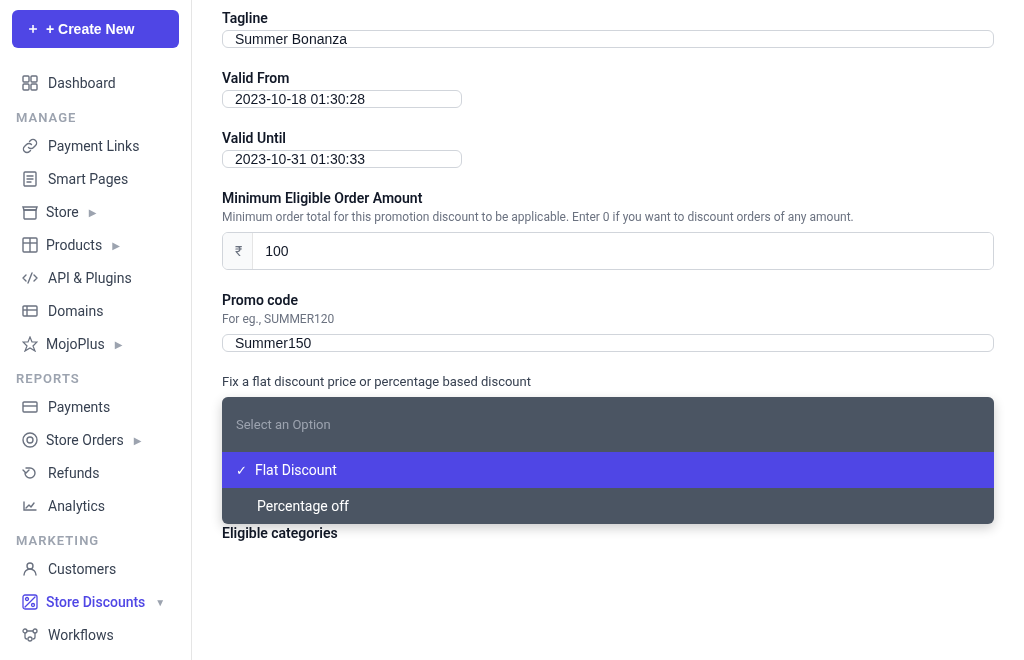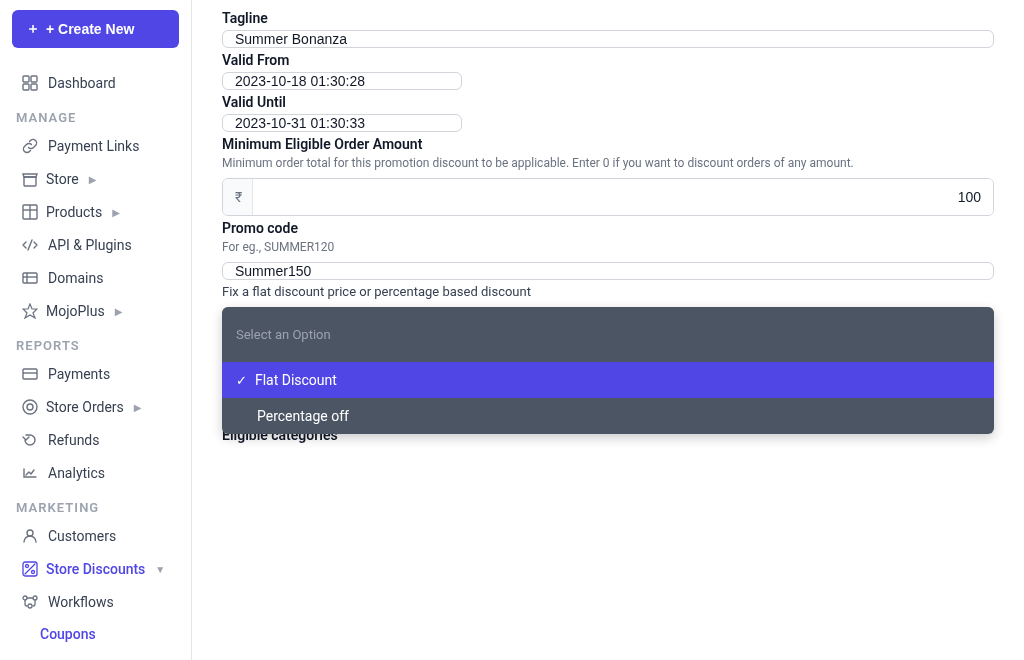--- a/index.html
+++ b/index.html
@@ -75,21 +75,21 @@
     }
 
     
     .main-content {
       flex: 1;
       background: #fff;
       overflow-y: auto;
       padding: 0 30px 40px 30px;
     }
 
-    .form-section { margin-bottom: 4px; }
+    .form-section { margin-bottom: 22px; }
 
     .form-label {
       font-size: 14px;
       font-weight: 600;
       color: #111827;
       margin-bottom: 4px;
       display: block;
     }
     .form-sublabel {
       font-size: 12px;
@@ -123,21 +123,20 @@
       background: #f9fafb;
     }
     .input-with-prefix input {
       border: none;
       outline: none;
       padding: 10px 12px;
       font-size: 14px;
       color: #111827;
       flex: 1;
       background: #fff;
-      text-align: right;
     }
 
     .flat-discount-label { margin-top: 18px; }
 
     
     .dropdown-overlay {
       position: relative;
       margin-top: 8px;
     }
     .dropdown-trigger {
@@ -211,20 +210,31 @@
     <div class="sidebar-item">
       <span class="sidebar-item-icon">
         <svg width="16" height="16" viewBox="0 0 16 16" fill="none">
             <path d="M6.5 9.5a3.5 3.5 0 005 0l2-2a3.5 3.5 0 00-5-5L7.5 3.5" stroke="#6b7280" stroke-width="1.4" stroke-linecap="round"></path>
             <path d="M9.5 6.5a3.5 3.5 0 00-5 0l-2 2a3.5 3.5 0 005 5l1-1" stroke="#6b7280" stroke-width="1.4" stroke-linecap="round"></path>
           </svg>
       </span>
       <span>Payment Links</span>
     </div>
 
+    <div class="sidebar-item">
+      <span class="sidebar-item-icon">
+        <svg width="16" height="16" viewBox="0 0 16 16" fill="none">
+            <rect x="2" y="1" width="12" height="14" rx="1" stroke="#6b7280" stroke-width="1.4"></rect>
+            <line x1="5" y1="5" x2="11" y2="5" stroke="#6b7280" stroke-width="1.4" stroke-linecap="round"></line>
+            <line x1="5" y1="8" x2="11" y2="8" stroke="#6b7280" stroke-width="1.4" stroke-linecap="round"></line>
+            <line x1="5" y1="11" x2="9" y2="11" stroke="#6b7280" stroke-width="1.4" stroke-linecap="round"></line>
+          </svg>
+      </span>
+      <span>Smart Pages</span>
+    </div>
 
     <div class="sidebar-item has-arrow">
       <div class="left">
         <span class="sidebar-item-icon">
           <svg width="16" height="16" viewBox="0 0 16 16" fill="none">
               <path d="M2 6h12v8a1 1 0 01-1 1H3a1 1 0 01-1-1V6z" stroke="#6b7280" stroke-width="1.4"></path>
               <path d="M1 3h14l-1 3H2L1 3z" stroke="#6b7280" stroke-width="1.4"></path>
             </svg>
         </span>
         <span>Store</span>

